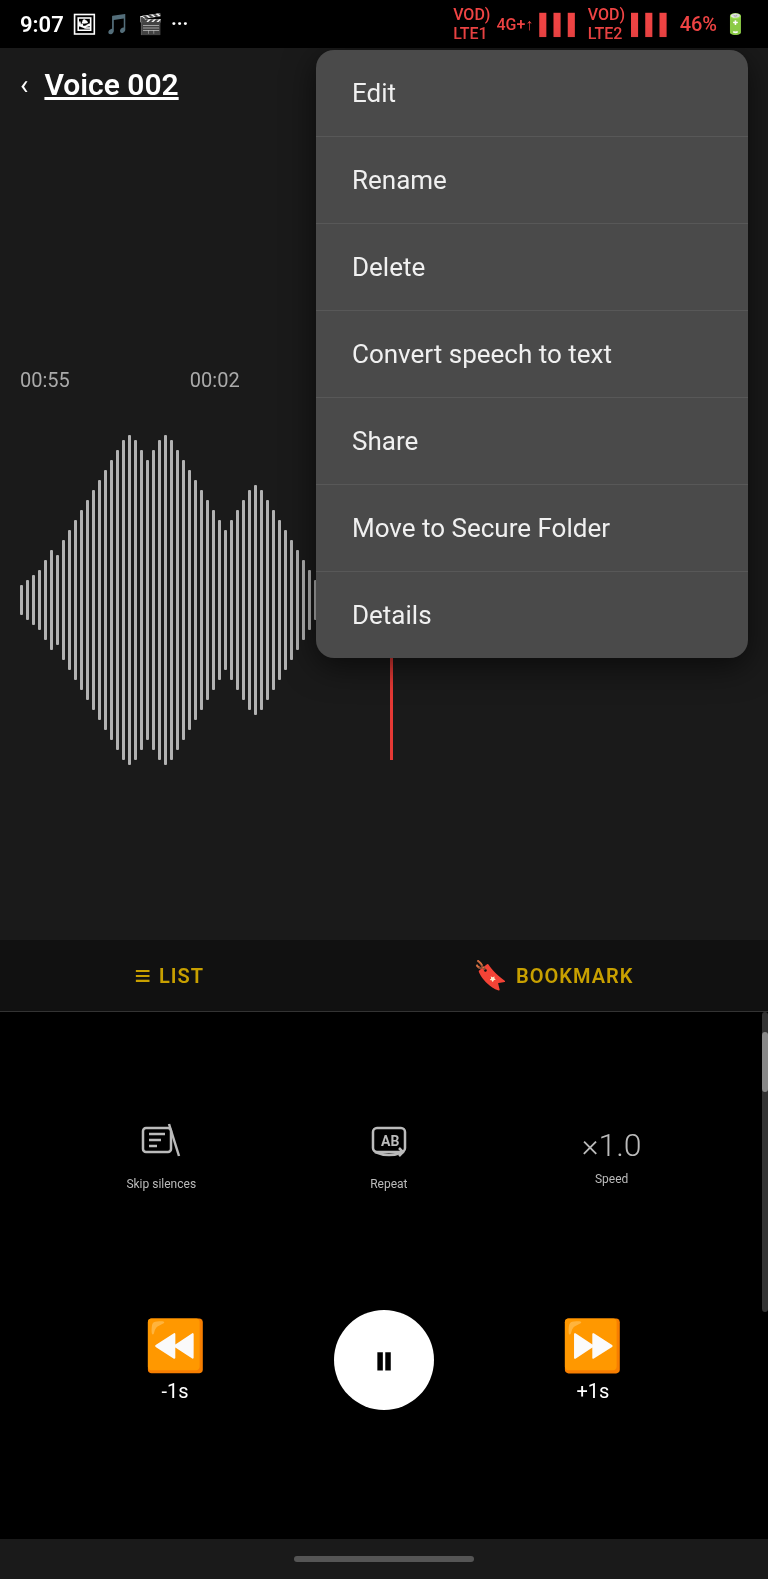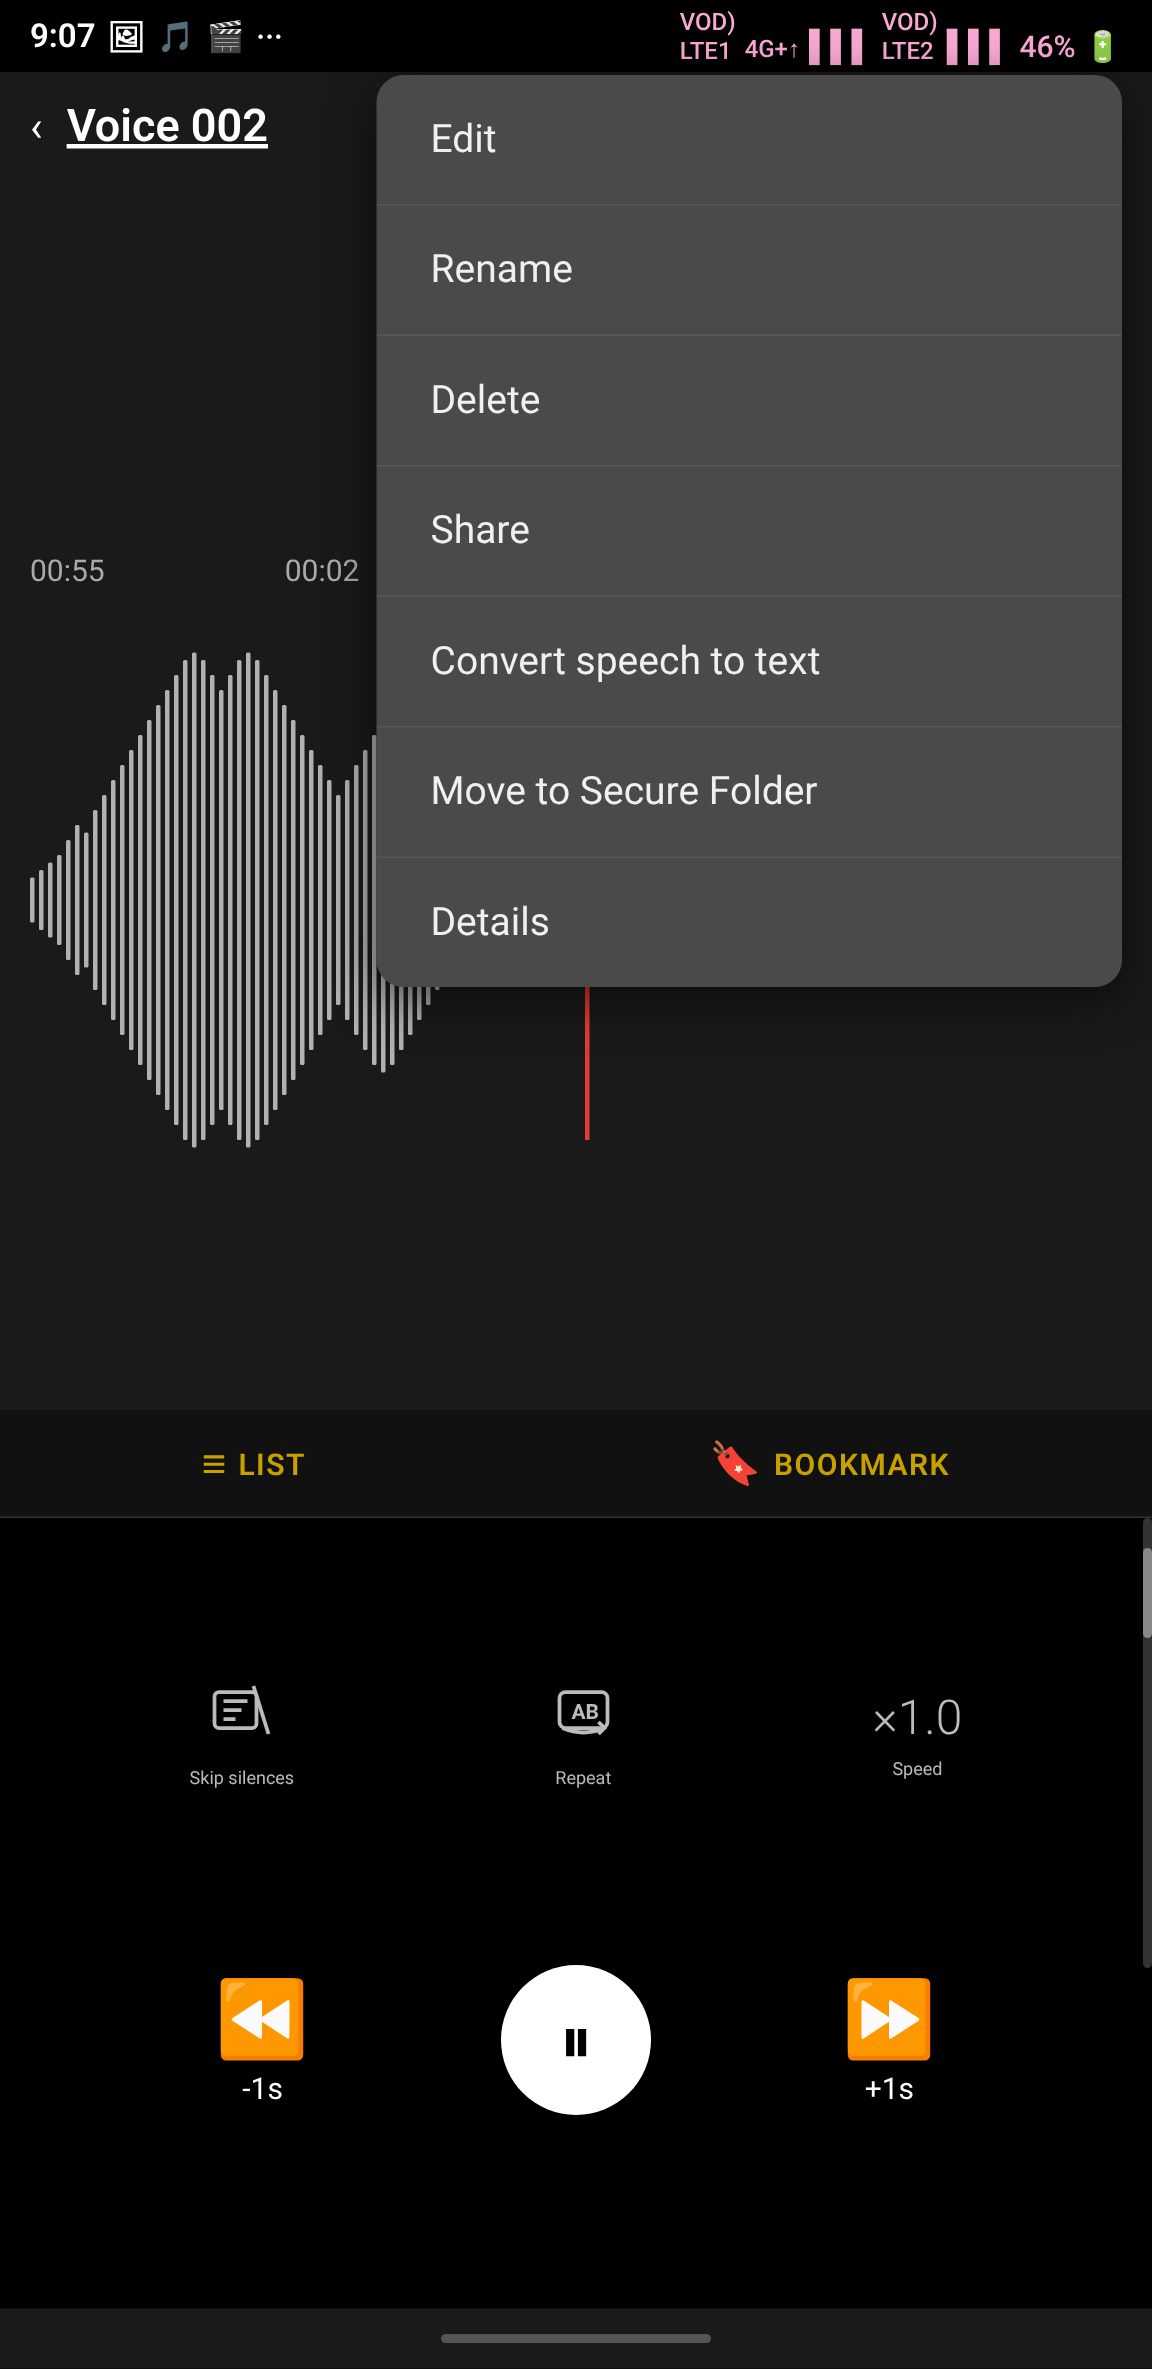--- a/index.html
+++ b/index.html
@@ -26,23 +26,23 @@
     }
     .status-left {
       display: flex;
       gap: 8px;
       color: #fff;
       font-size: 22px;
       font-weight: 600;
     }
     .status-right {
       display: flex;
-      align-items: flex-end;
+      align-items: center;
       gap: 6px;
-      color: #f9a8d4;
+      color: #ef4444;
       font-size: 18px;
     }
     .status-right span { font-size: 20px; font-weight: 500; }
 
     
     .top-bar {
       position: absolute;
       top: 48px; left: 0; right: 0;
       height: 72px;
       background: #1a1a1a;
@@ -251,21 +251,21 @@
       height: 6px;
       background: #555;
       border-radius: 3px;
     }
 
     
     .dropdown-overlay {
       position: absolute;
       top: 50px;
       right: 20px;
-      width: 497px;
+      width: 432px;
       background: #4a4a4a;
       border-radius: 18px;
       z-index: 100;
       overflow: hidden;
       box-shadow: 0 8px 32px rgba(0,0,0,0.6);
     }
     .dropdown-item {
       padding: 28px 36px;
       color: #f0f0f0;
       font-size: 26px;
@@ -508,24 +508,24 @@
   <div class="dropdown-item">
     <span>Edit</span>
   </div>
   <div class="dropdown-item">
     <span>Rename</span>
   </div>
   <div class="dropdown-item">
     <span>Delete</span>
   </div>
   <div class="dropdown-item">
+    <span>Convert speech to text</span>
+  </div>
+  <div class="dropdown-item">
     <span>Share</span>
   </div>
   <div class="dropdown-item">
-    <span>Convert speech to text</span>
-  </div>
-  <div class="dropdown-item">
     <span>Move to Secure Folder</span>
   </div>
   <div class="dropdown-item">
     <span>Details</span>
   </div>
 </div>
 
 </body></html>

